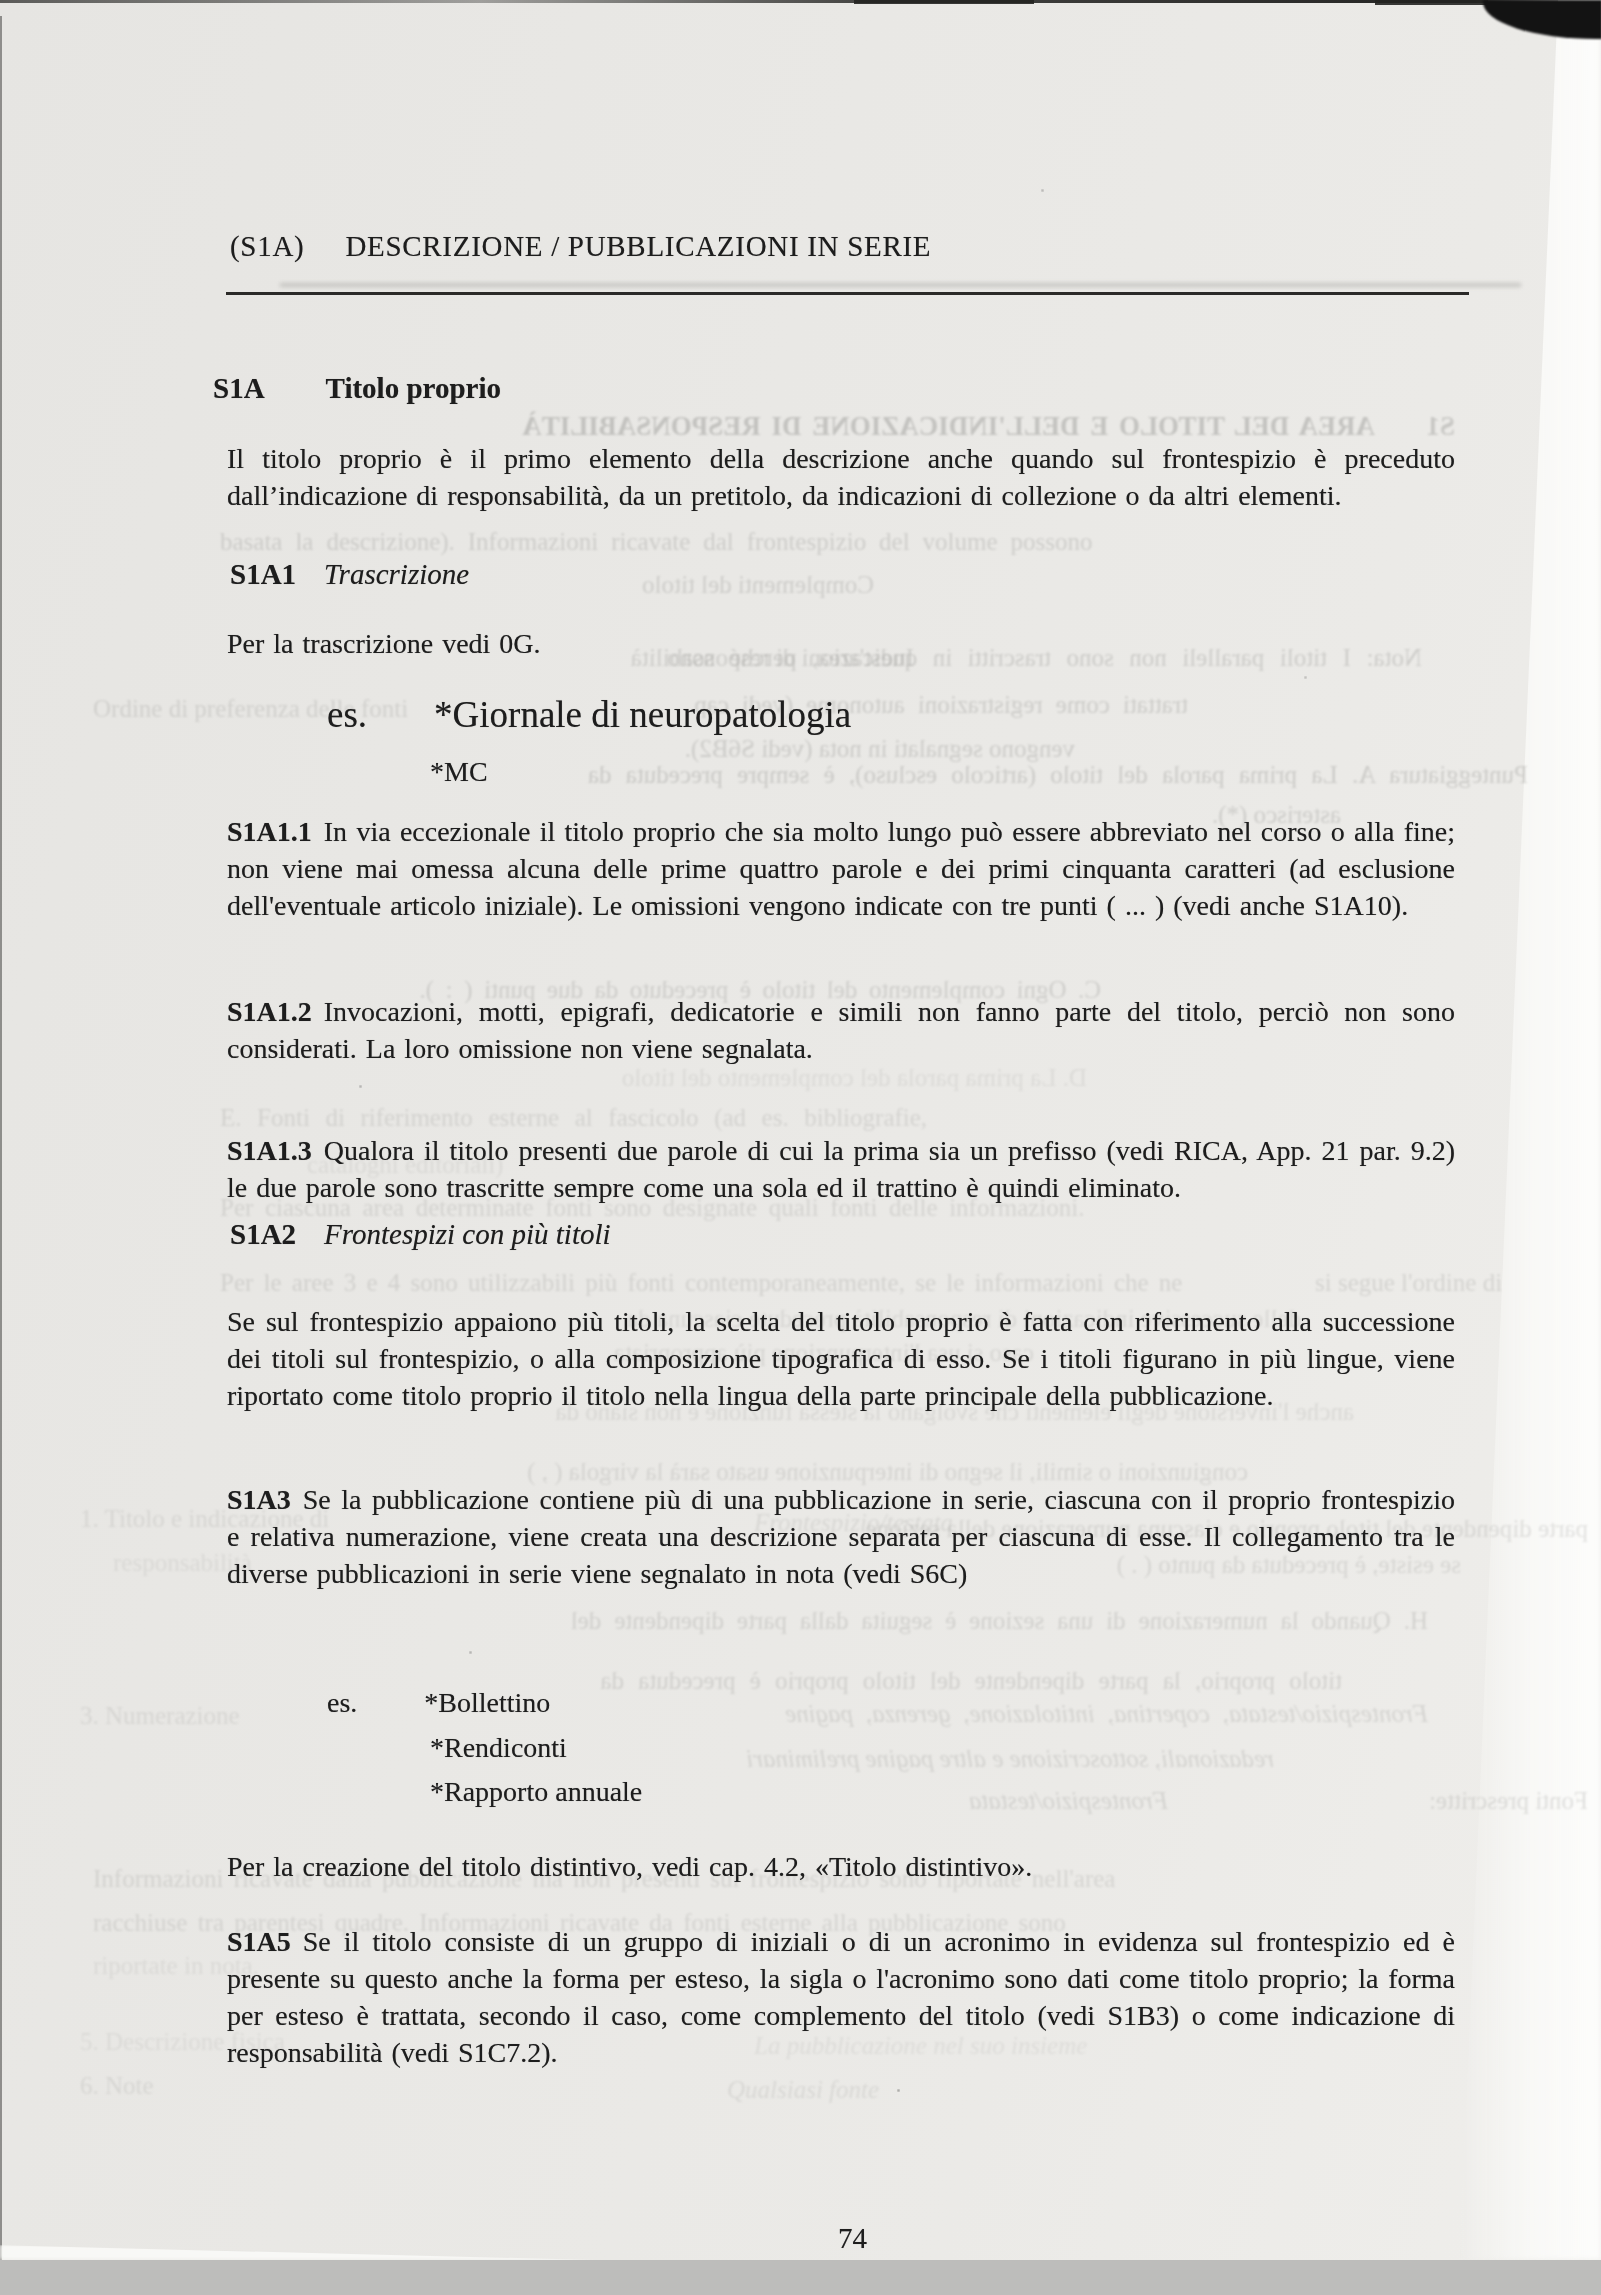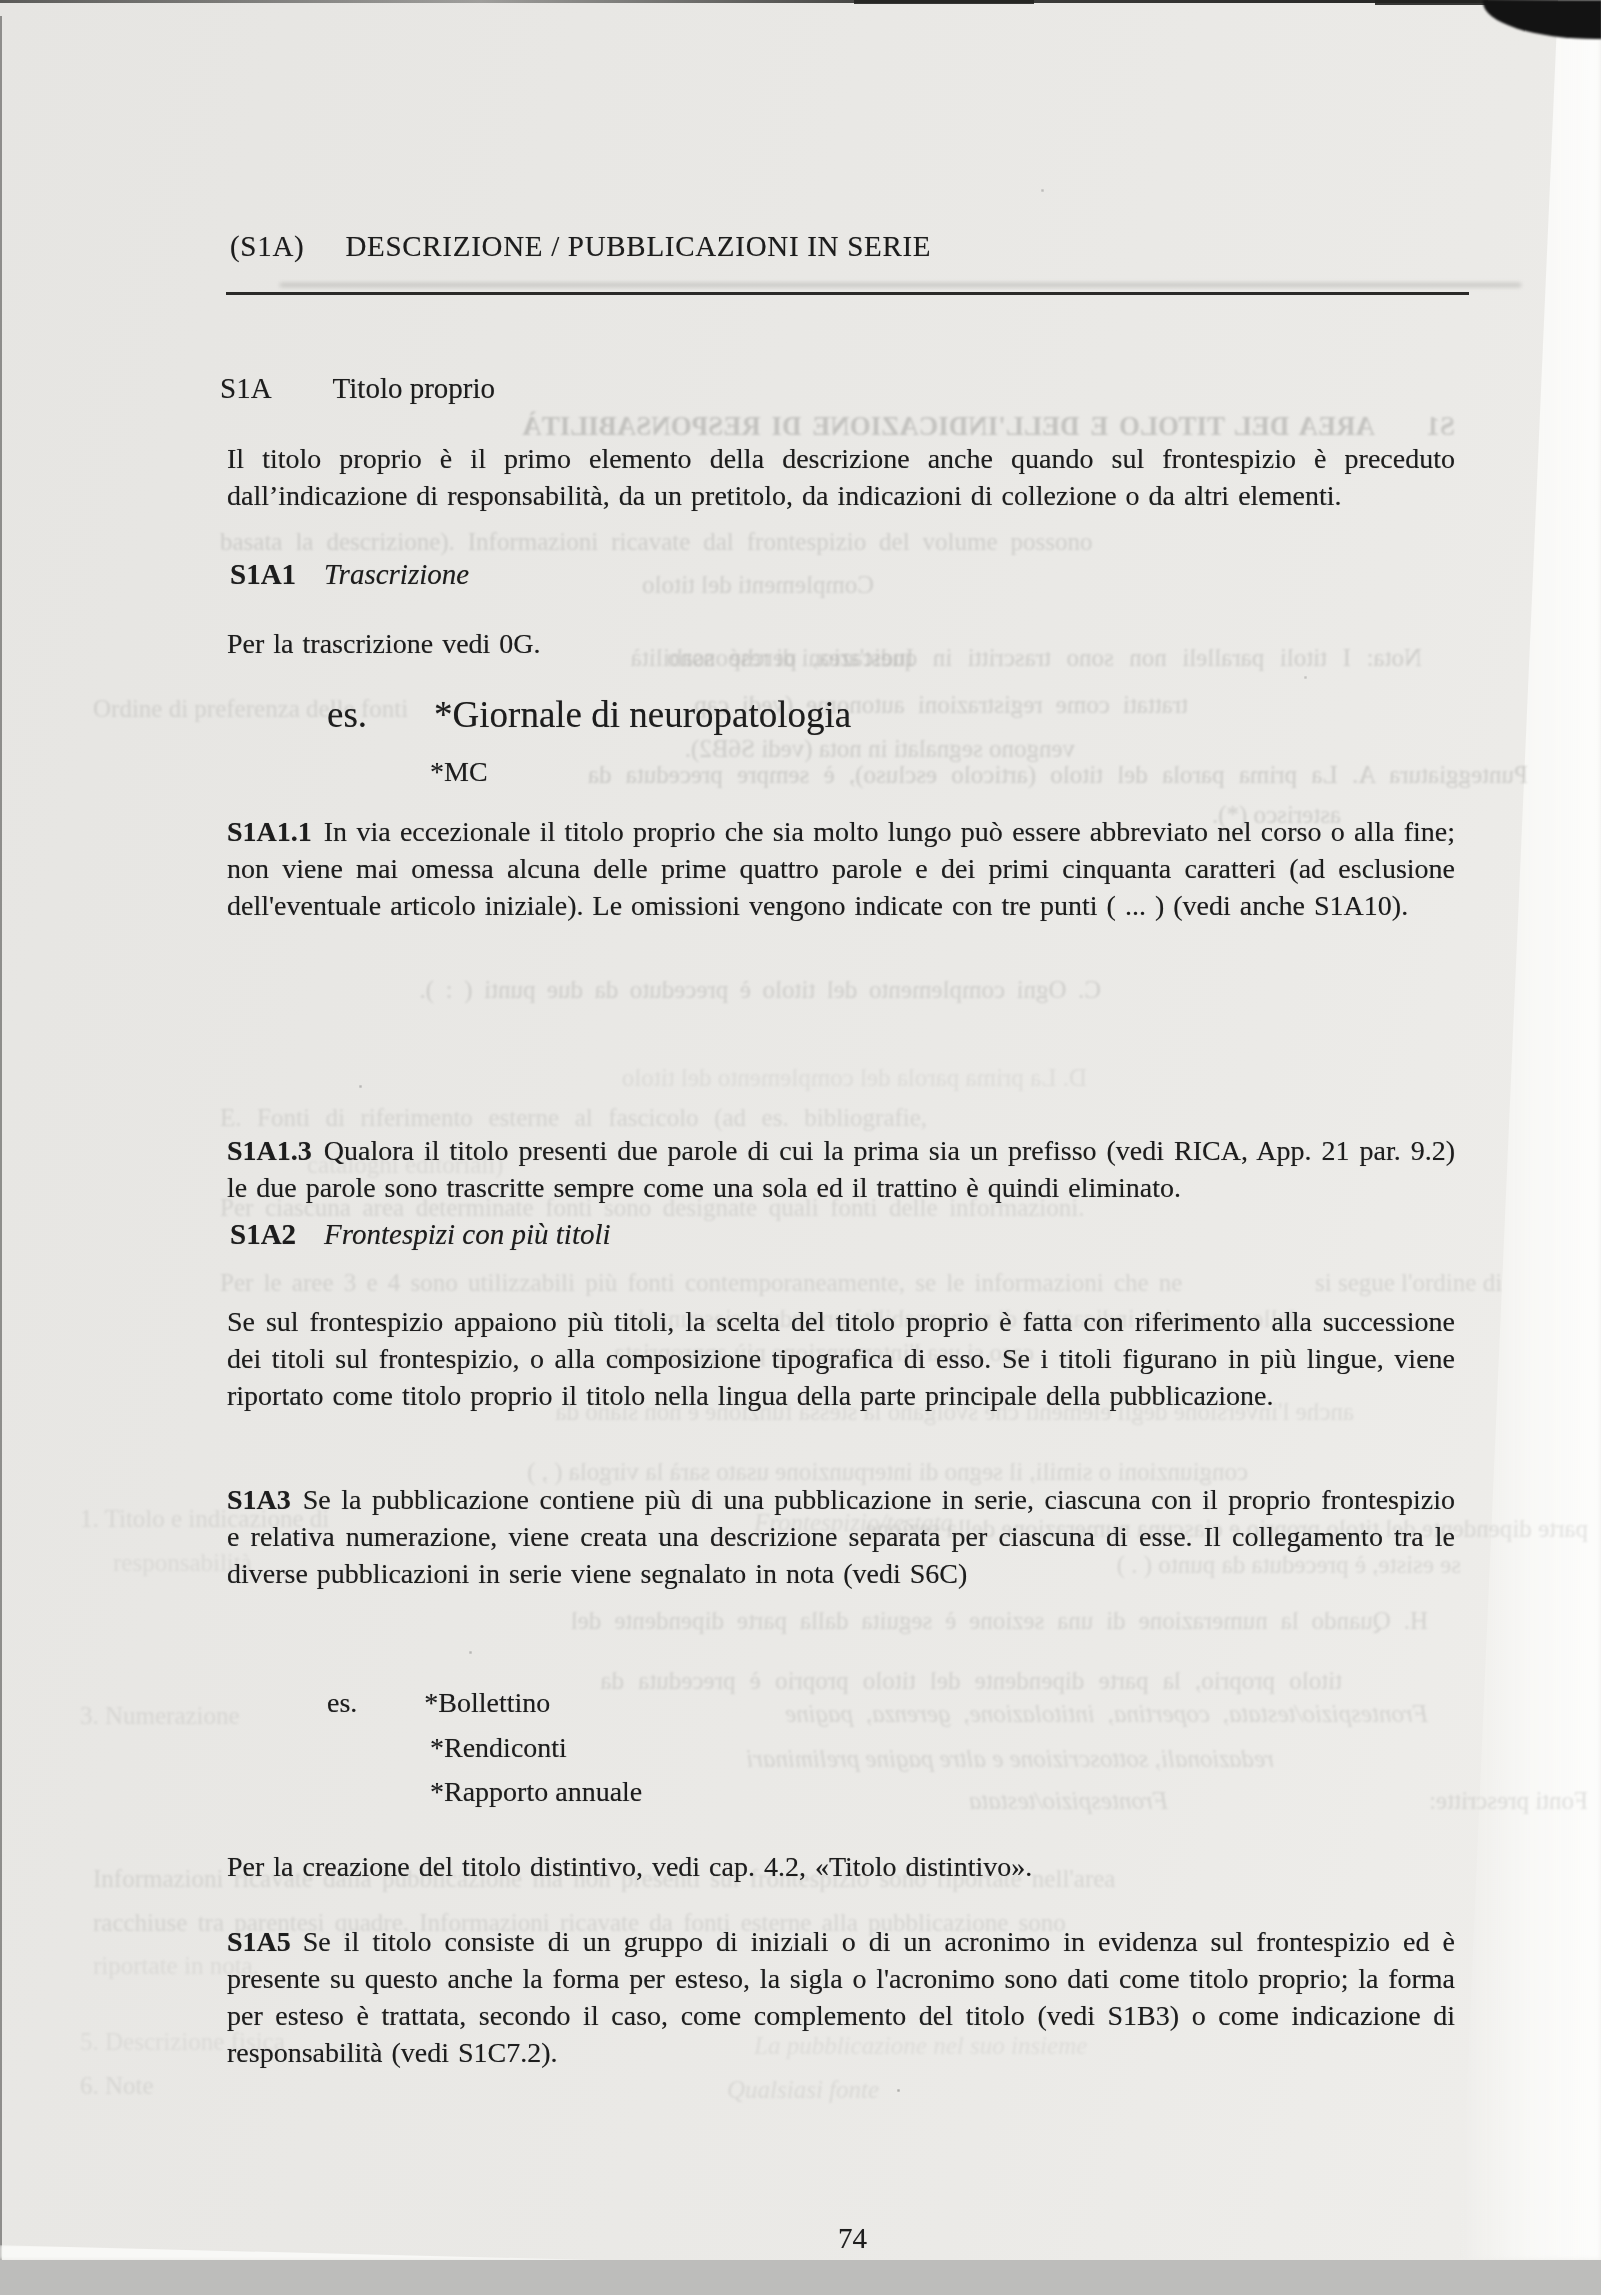--- a/index.html
+++ b/index.html
@@ -116,21 +116,21 @@
       <div class="bleed" style="left: 727px; top: 2074px; width: 300px; font-size: 25px; opacity: 0.2; font-style: italic;">Qualsiasi fonte</div>
     </div>
 
   <div class="t ink header-line" style="left:230px;top:230px;">
     <span>(S1A)</span><span style="display:inline-block;width:41px;"></span><span>DESCRIZIONE / PUBBLICAZIONI IN SERIE</span>
   </div>
 
   <div class="ghost-rule" style="left:280px;top:283px;width:1241px;height:4px;"></div>
   <div class="rule" style="left:226px;top:292px;width:1243px;height:3.3px;"></div>
 
-  <div class="t ink" style="left:220px;top:372px;font-size:29px;font-weight:normal;">
+  <div class="t ink" style="left:213px;top:372px;font-size:29px;font-weight:bold;">
     <span>S1A</span><span style="display:inline-block;width:61px;"></span><span>Titolo proprio</span>
   </div>
 
   <div class="t ink para" style="top:432px;margin-top:8px;">Il titolo proprio è il primo elemento della descrizione anche quando sul frontespizio è preceduto dall’indicazione di responsabilità, da un pretitolo, da indicazioni di collezione o da altri elementi.</div>
 
   <div class="t ink" style="left:230px;top:558px;font-size:29px;">
     <span class="head-num">S1A1</span><span style="display:inline-block;width:28px;"></span><span class="it">Trascrizione</span>
   </div>
 
   <div class="t ink para single" style="top:625px;">Per la trascrizione vedi 0G.</div>
@@ -139,20 +139,23 @@
     <span>es.</span><span style="display:inline-block;width:67px;"></span><span>*Giornale di neuropatologia</span>
   </div>
   <div class="t ink" style="left:430px;top:756px;font-size:28px;">
     <span>*MC</span>
   </div>
 
   <div class="t ink para" style="top:813px;">
     <span class="num">S1A1.1</span><span>In via eccezionale il titolo proprio che sia molto lungo può essere abbreviato nel corso o alla fine; non viene mai omessa alcuna delle prime quattro parole e dei primi cinquanta caratteri (ad esclusione dell'eventuale articolo iniziale). Le omissioni vengono indicate con tre punti ( ... ) (vedi anche S1A10).</span>
   </div>
 
+  <div class="t ink para" style="top:993px;">
+    <span class="num">S1A1.2</span><span>Invocazioni, motti, epigrafi, dedicatorie e simili non fanno parte del titolo, perciò non sono considerati. La loro omissione non viene segnalata.</span>
+  </div>
 
   <div class="t ink para" style="top:1104px;margin-top:28px;">
     <span class="num">S1A1.3</span><span>Qualora il titolo presenti due parole di cui la prima sia un prefisso (vedi RICA, App. 21 par. 9.2) le due parole sono trascritte sempre come una sola ed il trattino è quindi eliminato.</span>
   </div>
 
   <div class="t ink" style="left:230px;top:1218px;font-size:29px;">
     <span class="head-num">S1A2</span><span style="display:inline-block;width:28px;"></span><span class="it">Frontespizi con più titoli</span>
   </div>
 
   <div class="t ink para" style="top:1295px;margin-top:8px;">Se sul frontespizio appaiono più titoli, la scelta del titolo proprio è fatta con riferimento alla successione dei titoli sul frontespizio, o alla composizione tipografica di esso. Se i titoli figurano in più lingue, viene riportato come titolo proprio il titolo nella lingua della parte principale della pubblicazione.</div>

